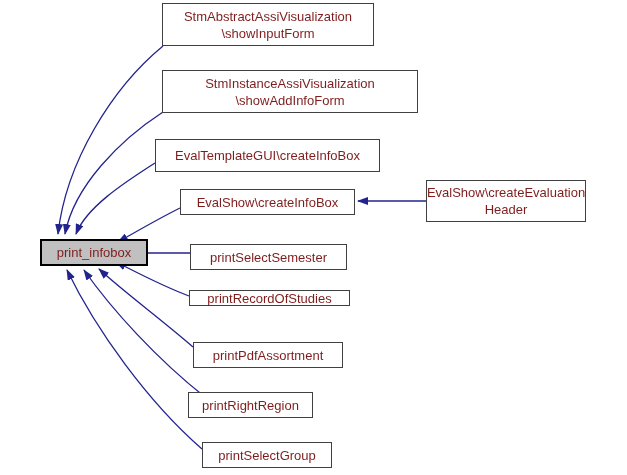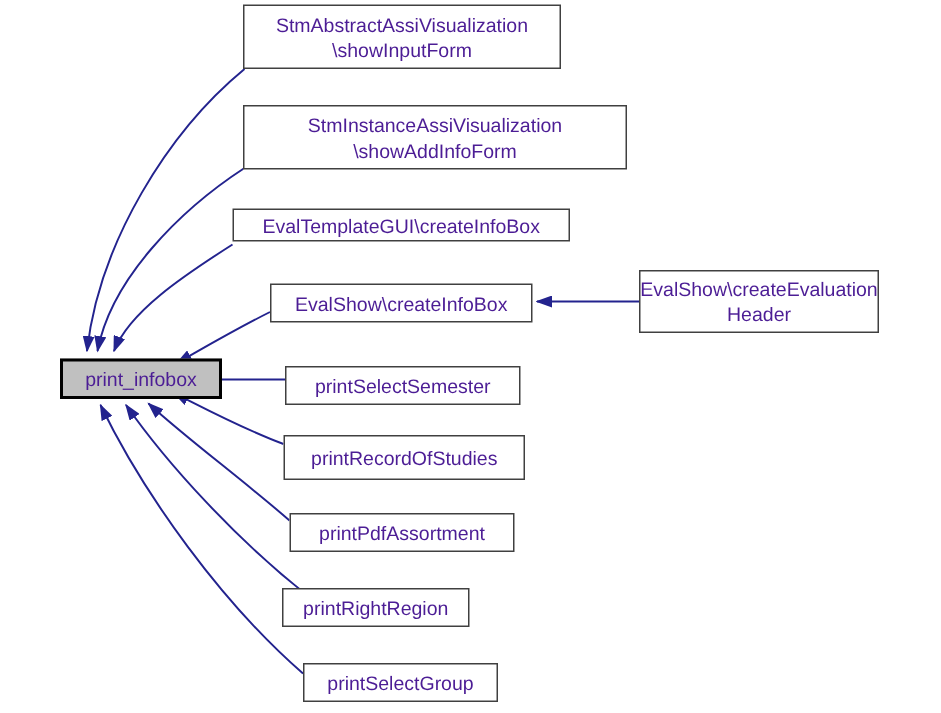--- a/index.html
+++ b/index.html
@@ -22,21 +22,21 @@
     position: absolute;
     box-sizing: border-box;
     background: #ffffff;
     border: 1px solid #404040;
     display: flex;
     align-items: center;
     justify-content: center;
     text-align: center;
     font-size: 13px;
     line-height: 17px;
-    color: #4c1d95;
+    color: #7f1d1d;
     cursor: pointer;
   }
   .node .nlabel { white-space: pre-line; }
   .node.target {
     border: 2px solid #000000;
     cursor: default;
   }
 </style>
 </head>
 <body>
@@ -68,33 +68,33 @@
   <div class="node" style="left:162px; top:3px; width:212px; height:43px;">
     <span class="nlabel">StmAbstractAssiVisualization
 \showInputForm</span>
   </div>
 
   <div class="node" style="left:162px; top:70px; width:256px; height:43px;">
     <span class="nlabel">StmInstanceAssiVisualization
 \showAddInfoForm</span>
   </div>
 
-  <div class="node" style="left:155px; top:139px; width:225px; height:22px;">
+  <div class="node" style="left:155px; top:139px; width:225px; height:33px;">
     <span class="nlabel">EvalTemplateGUI\createInfoBox</span>
   </div>
 
   <div class="node" style="left:180px; top:189px; width:175px; height:26px;">
     <span class="nlabel">EvalShow\createInfoBox</span>
   </div>
 
   <div class="node" style="left:190px; top:244px; width:157px; height:26px;">
     <span class="nlabel">printSelectSemester</span>
   </div>
 
-  <div class="node" style="left:189px; top:290px; width:161px; height:30px;">
+  <div class="node" style="left:189px; top:290px; width:161px; height:16px;">
     <span class="nlabel">printRecordOfStudies</span>
   </div>
 
   <div class="node" style="left:193px; top:342px; width:150px; height:26px;">
     <span class="nlabel">printPdfAssortment</span>
   </div>
 
   <div class="node" style="left:188px; top:392px; width:125px; height:26px;">
     <span class="nlabel">printRightRegion</span>
   </div>

